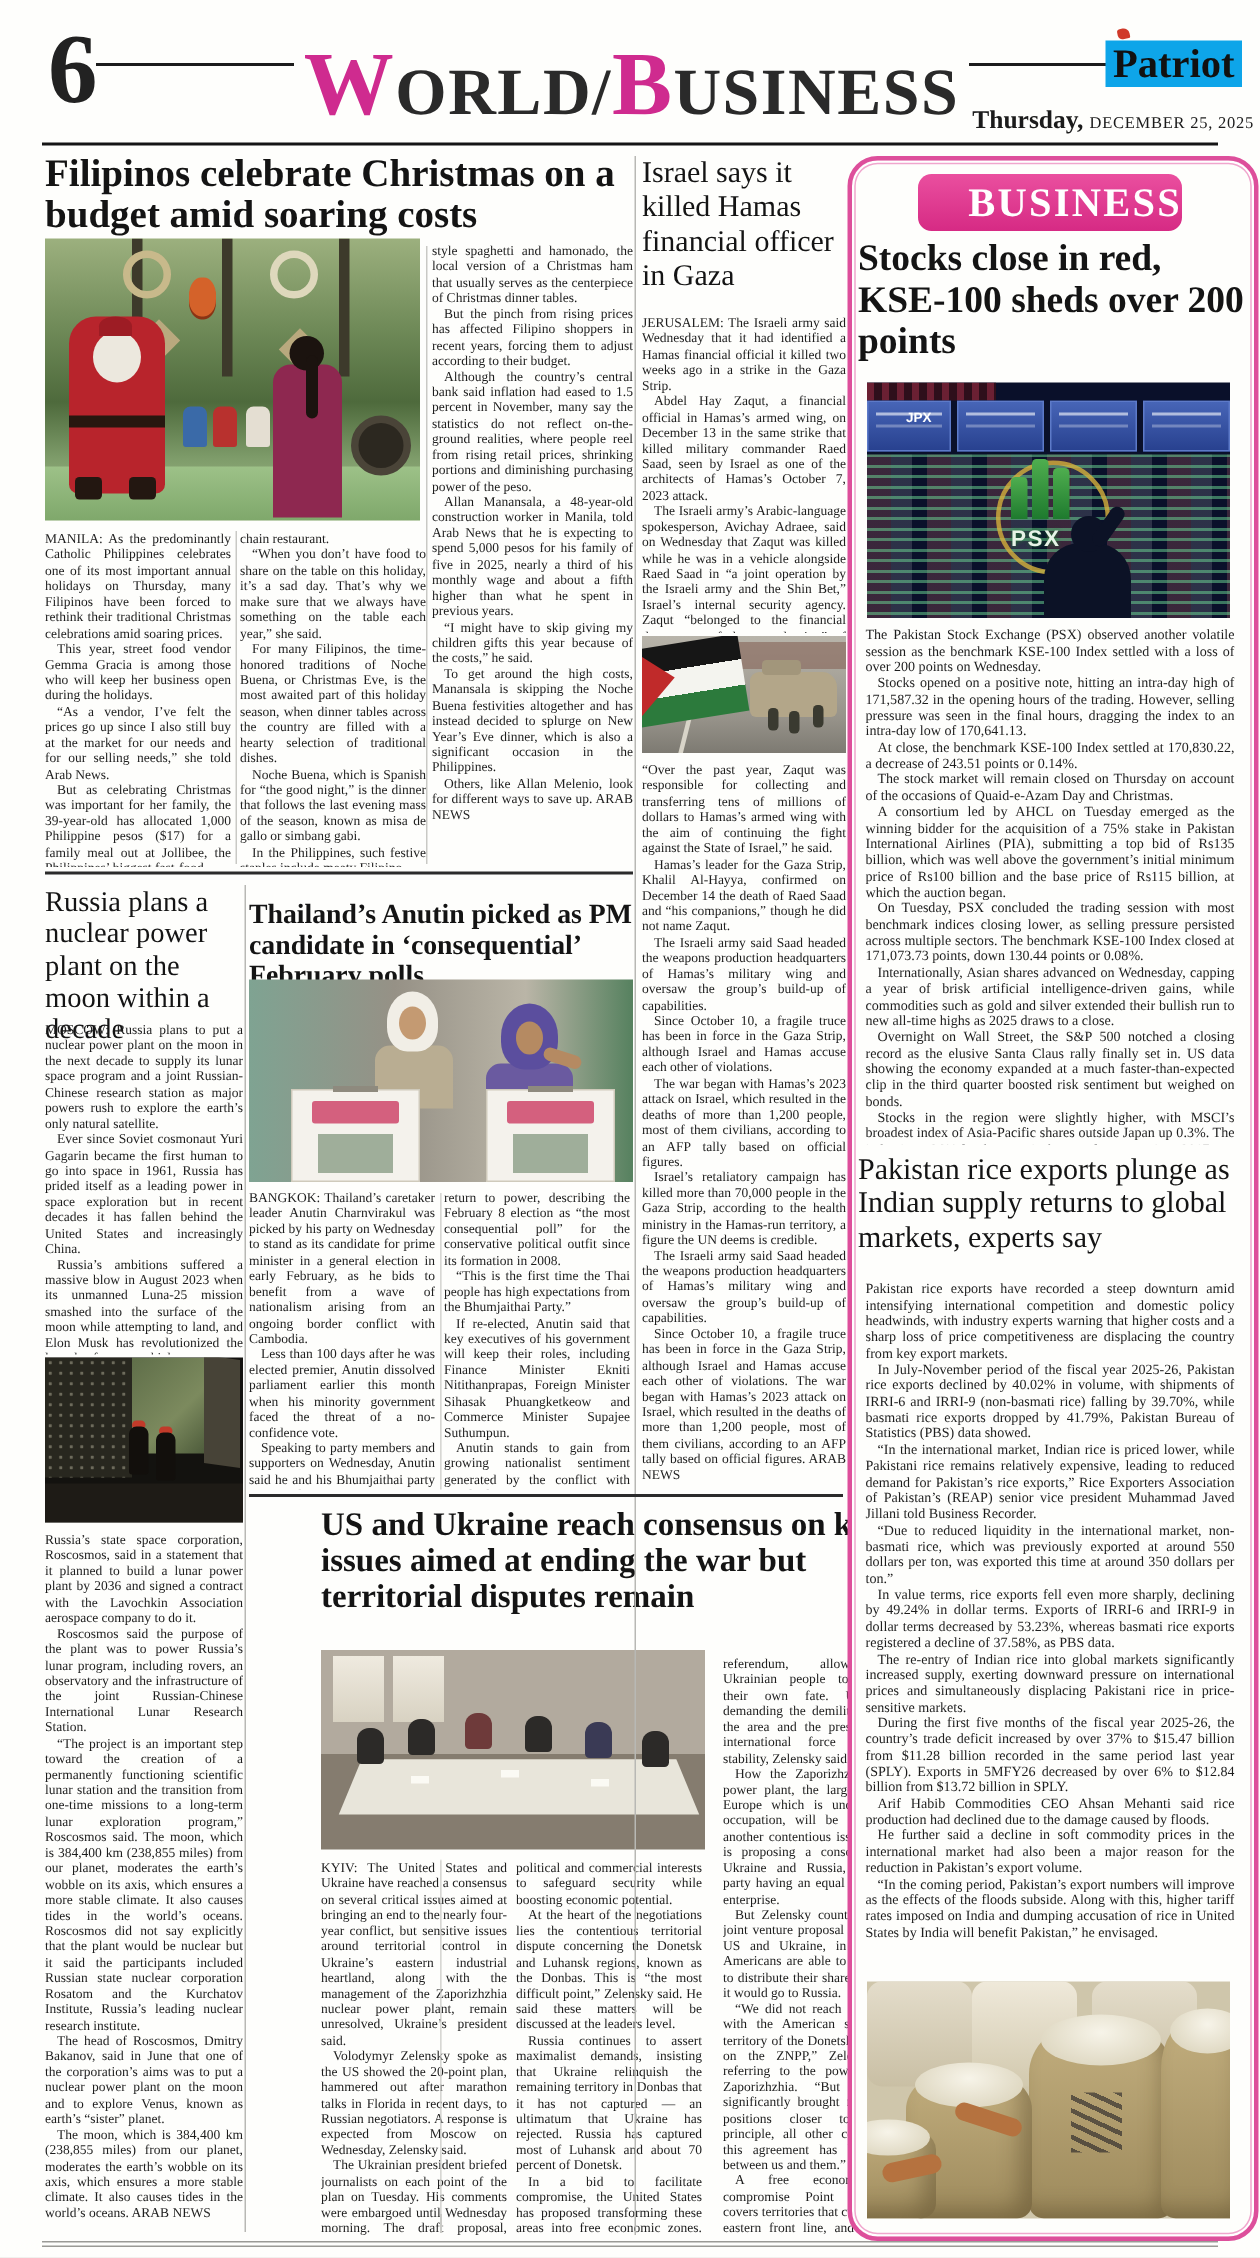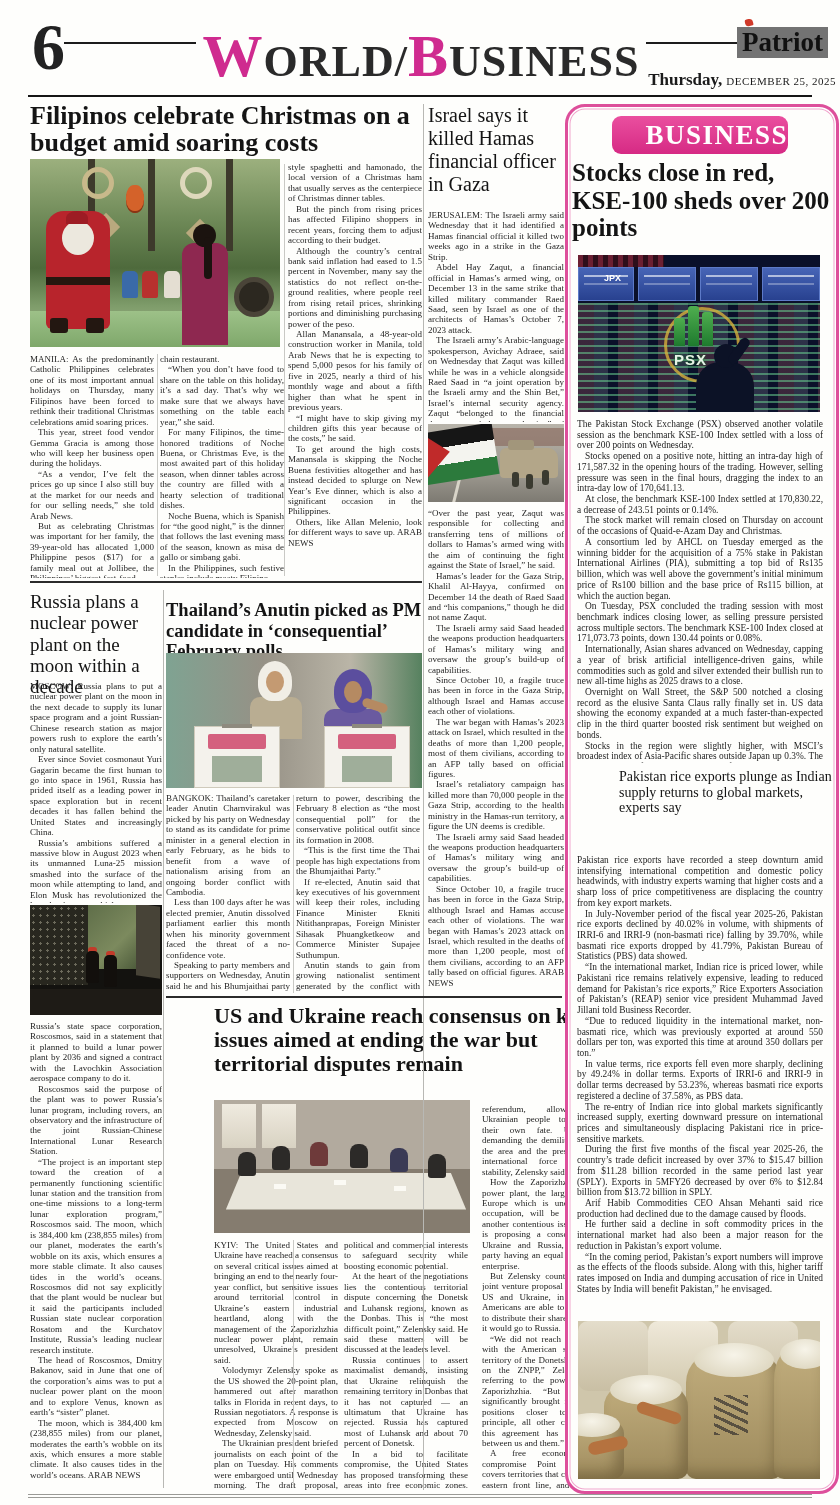--- a/index.html
+++ b/index.html
@@ -6,21 +6,21 @@
   .page{position:relative;width:840px;height:1505px;background:#fefefc;margin:0 auto;
         font-family:"Liberation Serif","DejaVu Serif",serif;color:#1b1b1b;overflow:hidden;}
 
   
   .pageno{position:absolute;left:32px;top:14px;font-size:66px;font-weight:bold;line-height:1;color:#222;}
   .rule-behind{position:absolute;left:64px;top:42px;width:764px;height:2px;background:#1c1c1c;}
   .section-title{position:absolute;left:196px;top:22px;width:450px;text-align:center;background:#fefefc;
                  font-weight:bold;letter-spacing:1px;line-height:1;padding:4px 0;}
   .section-title .cap{font-size:60px;color:#cf2b8f;}
   .section-title .rest{font-size:44px;color:#2a2a2a;}
-  .masthead{position:absolute;left:737px;top:27px;background:#737373;padding:0 5px;font-size:27px;font-weight:bold;color:#111;}
+  .masthead{position:absolute;left:737px;top:27px;background:#0ea5e9;padding:0 5px;font-size:27px;font-weight:bold;color:#111;}
   .mast-mark{position:absolute;left:8px;top:-8px;width:8px;height:7px;background:#d03a2a;border-radius:2px 4px 1px 3px;transform:rotate(-12deg);}
   .dateline{position:absolute;left:608px;top:70px;width:228px;text-align:right;white-space:nowrap;}
   .dateline .day{font-size:17px;font-weight:bold;}
   .dateline .rest{font-size:11px;letter-spacing:.5px;}
   .header-rule{position:absolute;left:28px;top:95px;width:784px;height:2px;background:#151515;}
 
   
   .rule-h{position:absolute;background:#2b2b2b;}
   .rule-v{position:absolute;width:1px;background:#b8b8b4;}
   .rule-thin{position:absolute;background:#9a9a96;}
@@ -356,21 +356,21 @@
         <p>Stocks opened on a positive note, hitting an intra-day high of 171,587.32 in the opening hours of the trading. However, selling pressure was seen in the final hours, dragging the index to an intra-day low of 170,641.13.</p>
         <p>At close, the benchmark KSE-100 Index settled at 170,830.22, a decrease of 243.51 points or 0.14%.</p>
         <p>The stock market will remain closed on Thursday on account of the occasions of Quaid-e-Azam Day and Christmas.</p>
         <p>A consortium led by AHCL on Tuesday emerged as the winning bidder for the acquisition of a 75% stake in Pakistan International Airlines (PIA), submitting a top bid of Rs135 billion, which was well above the government’s initial minimum price of Rs100 billion and the base price of Rs115 billion, at which the auction began.</p>
         <p>On Tuesday, PSX concluded the trading session with most benchmark indices closing lower, as selling pressure persisted across multiple sectors. The benchmark KSE-100 Index closed at 171,073.73 points, down 130.44 points or 0.08%.</p>
         <p>Internationally, Asian shares advanced on Wednesday, capping a year of brisk artificial intelligence-driven gains, while commodities such as gold and silver extended their bullish run to new all-time highs as 2025 draws to a close.</p>
         <p>Overnight on Wall Street, the S&amp;P 500 notched a closing record as the elusive Santa Claus rally finally set in. US data showing the economy expanded at a much faster-than-expected clip in the third quarter boosted risk sentiment but weighed on bonds.</p>
         <p>Stocks in the region were slightly higher, with MSCI’s broadest index of Asia-Pacific shares outside Japan up 0.3%. The index is up 26% for the year, its best performance since 2017.</p>
       </div>
 
-    <h2 class="headline light" style="top:662px;left:4px;right:4px;font-size:14px;line-height:1.12;margin-left:47px;">Pakistan rice exports plunge as Indian supply returns to global markets, experts say</h2>
+    <h2 class="headline light" style="top:662px;left:4px;right:4px;font-size:20px;line-height:1.12;">Pakistan rice exports plunge as Indian supply returns to global markets, experts say</h2>
 
     <div class="col bodywide" style="left:9px;top:748px;width:246px;height:460px;">
         <p>Pakistan rice exports have recorded a steep downturn amid intensifying international competition and domestic policy headwinds, with industry experts warning that higher costs and a sharp loss of price competitiveness are displacing the country from key export markets.</p>
         <p>In July-November period of the fiscal year 2025-26, Pakistan rice exports declined by 40.02% in volume, with shipments of IRRI-6 and IRRI-9 (non-basmati rice) falling by 39.70%, while basmati rice exports dropped by 41.79%, Pakistan Bureau of Statistics (PBS) data showed.</p>
         <p>“In the international market, Indian rice is priced lower, while Pakistani rice remains relatively expensive, leading to reduced demand for Pakistan’s rice exports,” Rice Exporters Association of Pakistan’s (REAP) senior vice president Muhammad Javed Jillani told Business Recorder.</p>
         <p>“Due to reduced liquidity in the international market, non-basmati rice, which was previously exported at around 550 dollars per ton, was exported this time at around 350 dollars per ton.”</p>
         <p>In value terms, rice exports fell even more sharply, declining by 49.24% in dollar terms. Exports of IRRI-6 and IRRI-9 in dollar terms decreased by 53.23%, whereas basmati rice exports registered a decline of 37.58%, as PBS data.</p>
         <p>The re-entry of Indian rice into global markets significantly increased supply, exerting downward pressure on international prices and simultaneously displacing Pakistani rice in price-sensitive markets.</p>
         <p>During the first five months of the fiscal year 2025-26, the country’s trade deficit increased by over 37% to $15.47 billion from $11.28 billion recorded in the same period last year (SPLY). Exports in 5MFY26 decreased by over 6% to $12.84 billion from $13.72 billion in SPLY.</p>
         <p>Arif Habib Commodities CEO Ahsan Mehanti said rice production had declined due to the damage caused by floods.</p>

